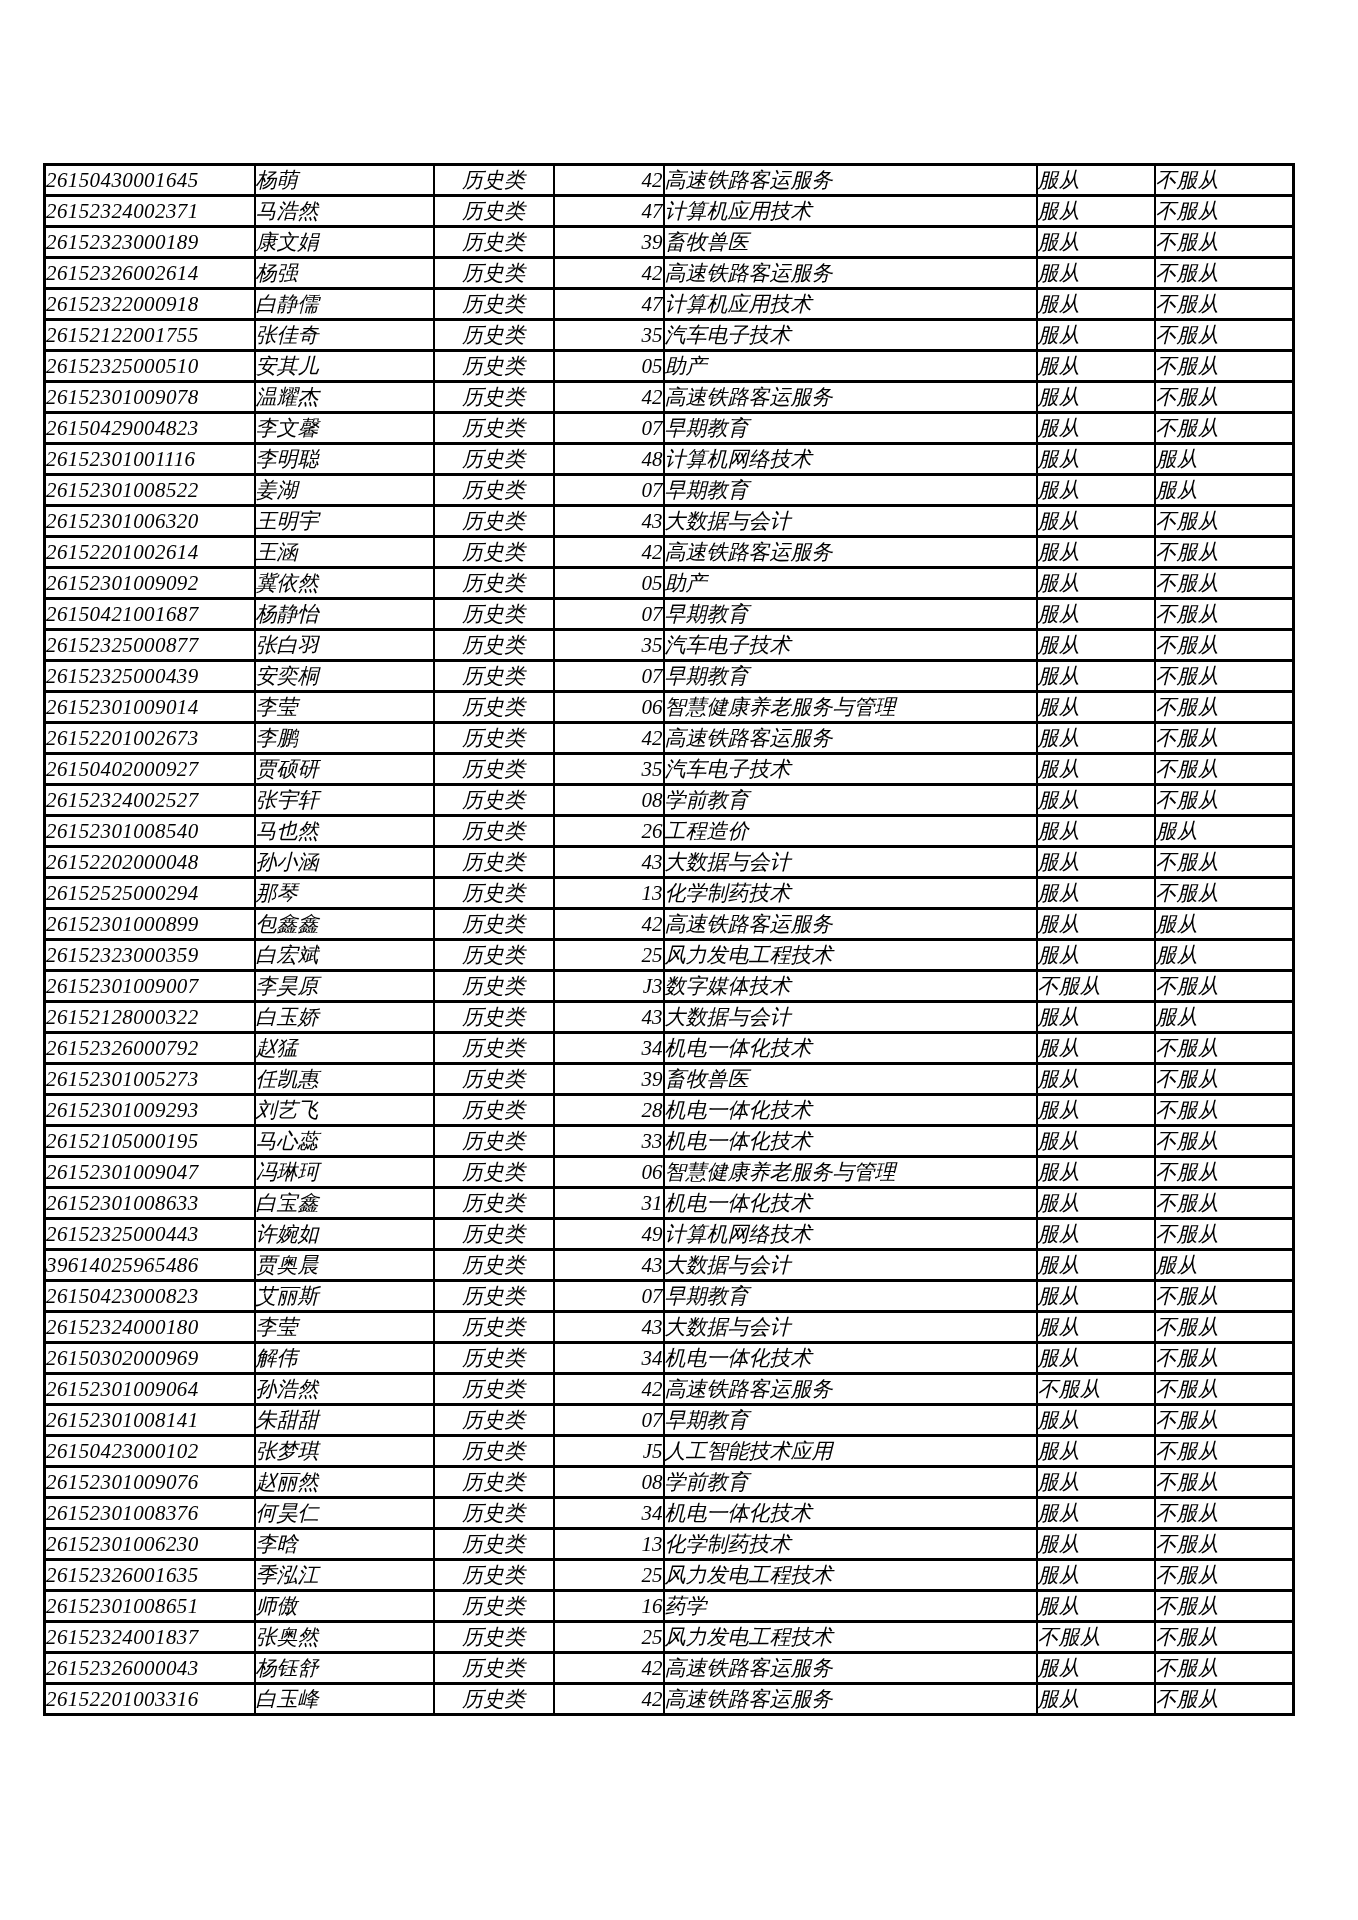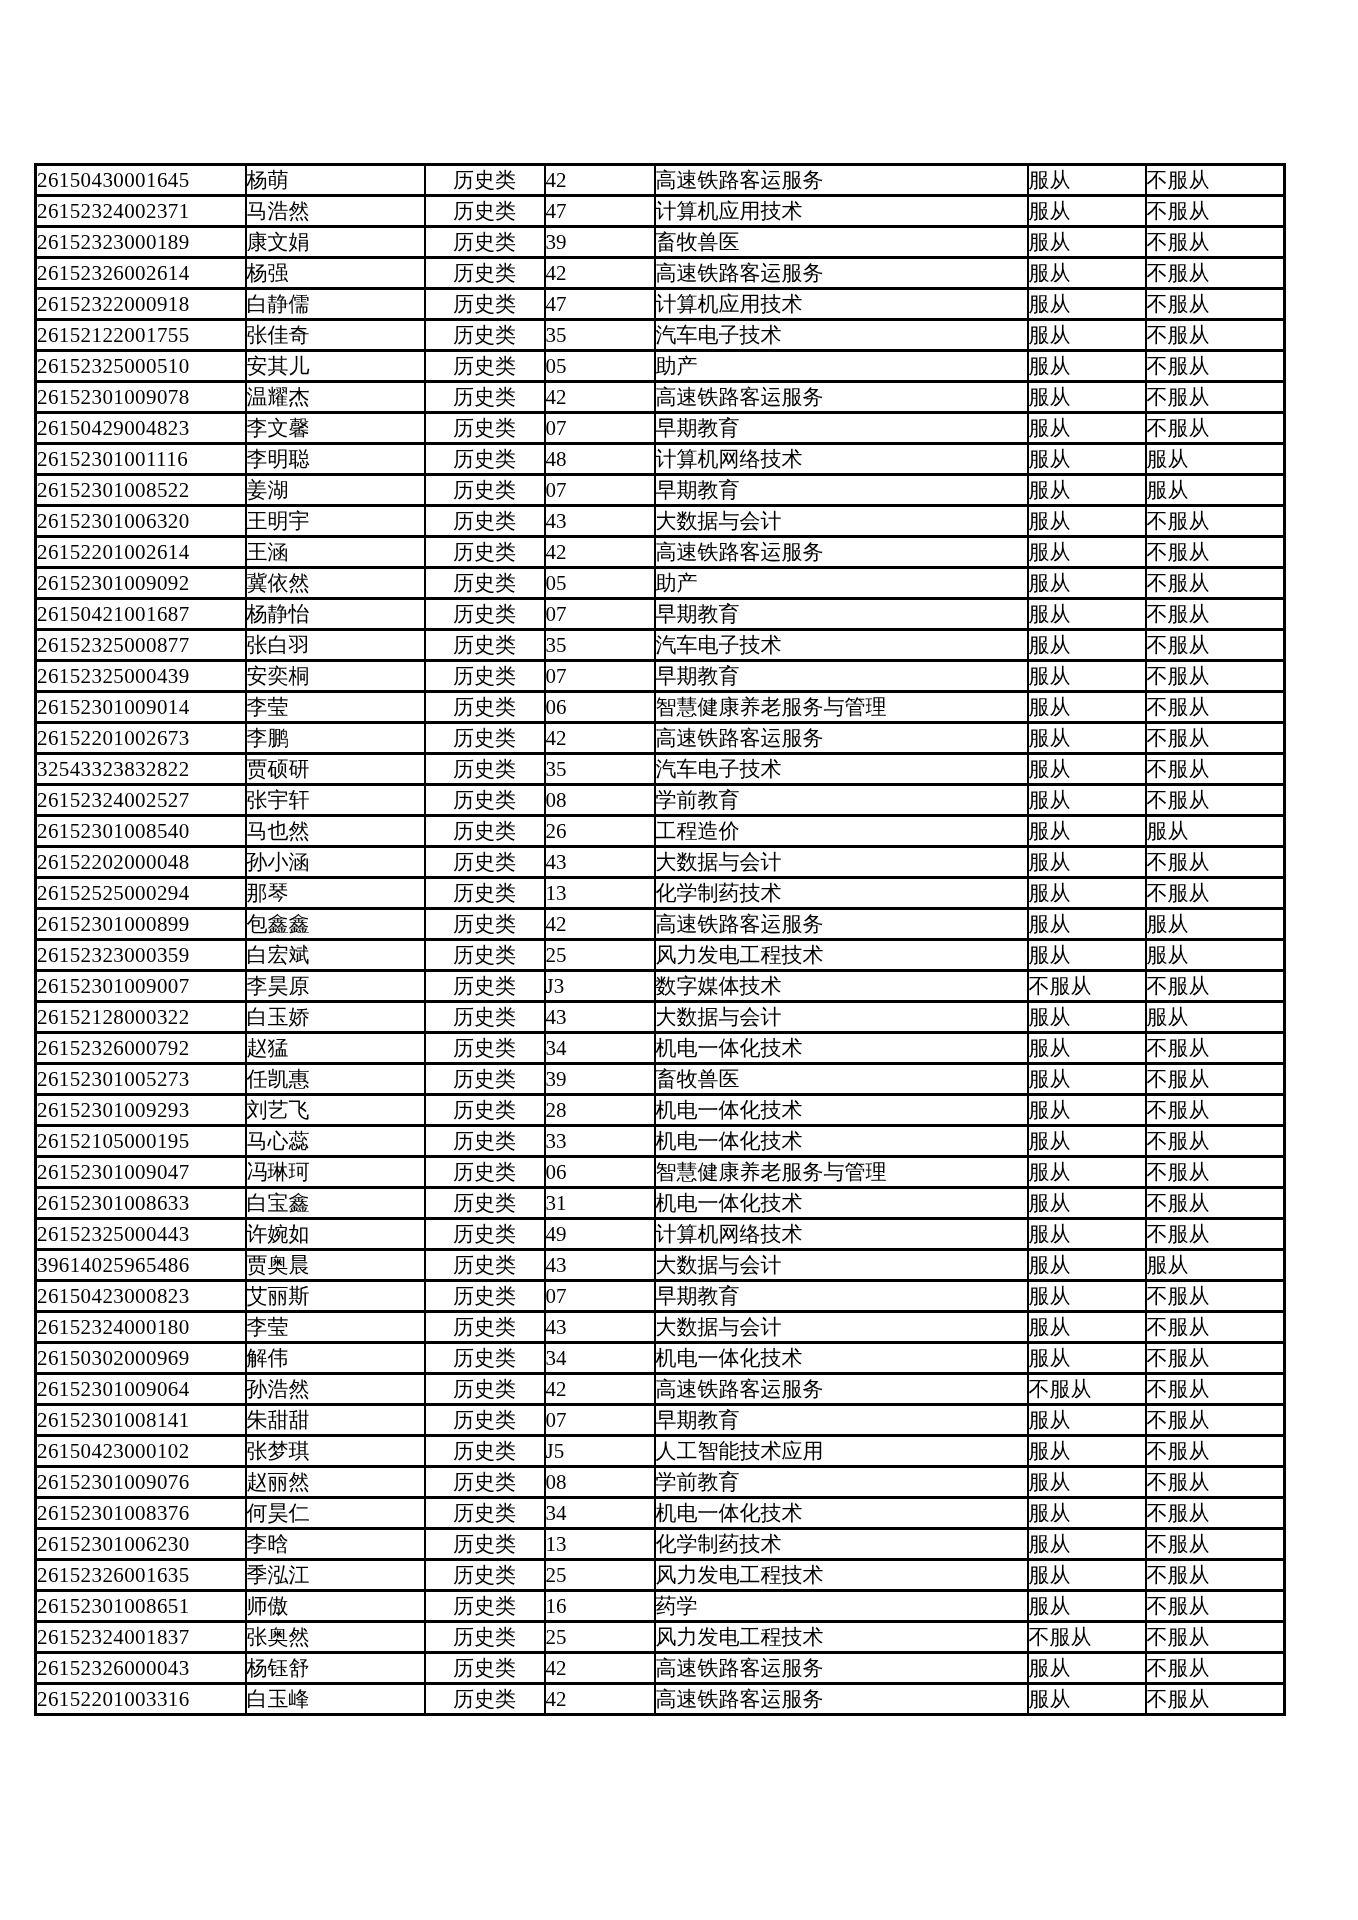--- a/index.html
+++ b/index.html
@@ -10,43 +10,44 @@
     color:#000000;
   }
   .page {
     position:relative;
     width:1358px; height:1920px;
     background:#ffffff;
     overflow:hidden;
   }
   table.roster {
     position:absolute;
-    left:34px; top:163px;
+    left:43px; top:163px;
     width:1252px;
     border-collapse:collapse;
     table-layout:fixed;
     border:3px solid #000;
+    font-style:italic;
   }
   table.roster td {
     border-left:2px solid #000;
     border-right:2px solid #000;
     border-top:3px solid #000;
     border-bottom:3px solid #000;
     height:28px;
     line-height:28px;
     font-size:21px;
     padding:0;
     overflow:hidden;
     white-space:nowrap;
     vertical-align:middle;
   }
   td.c-id    { text-align:left; padding-left:5px; font-size:20px; letter-spacing:0.4px; }
   td.c-name  { text-align:left; }
   td.c-cat   { text-align:center; }
-  td.c-code  { text-align:left; font-size:20px; }
+  td.c-code  { text-align:right; font-size:20px; }
   td.c-major { text-align:left; }
   td.c-obey  { text-align:left; padding-left:5px; }
 </style>
 </head>
 <body>
 
 <div class="page">
   <table class="roster">
     <colgroup>
       <col style="width:210px">
@@ -223,21 +224,21 @@
         <tr>
     <td class="c-id">26152201002673</td>
     <td class="c-name">李鹏</td>
     <td class="c-cat">历史类</td>
     <td class="c-code">42</td>
     <td class="c-major">高速铁路客运服务</td>
     <td class="c-obey">服从</td>
     <td class="c-obey">不服从</td>
   </tr>
         <tr>
-    <td class="c-id">32543323832822</td>
+    <td class="c-id">26150402000927</td>
     <td class="c-name">贾硕研</td>
     <td class="c-cat">历史类</td>
     <td class="c-code">35</td>
     <td class="c-major">汽车电子技术</td>
     <td class="c-obey">服从</td>
     <td class="c-obey">不服从</td>
   </tr>
         <tr>
     <td class="c-id">26152324002527</td>
     <td class="c-name">张宇轩</td>

